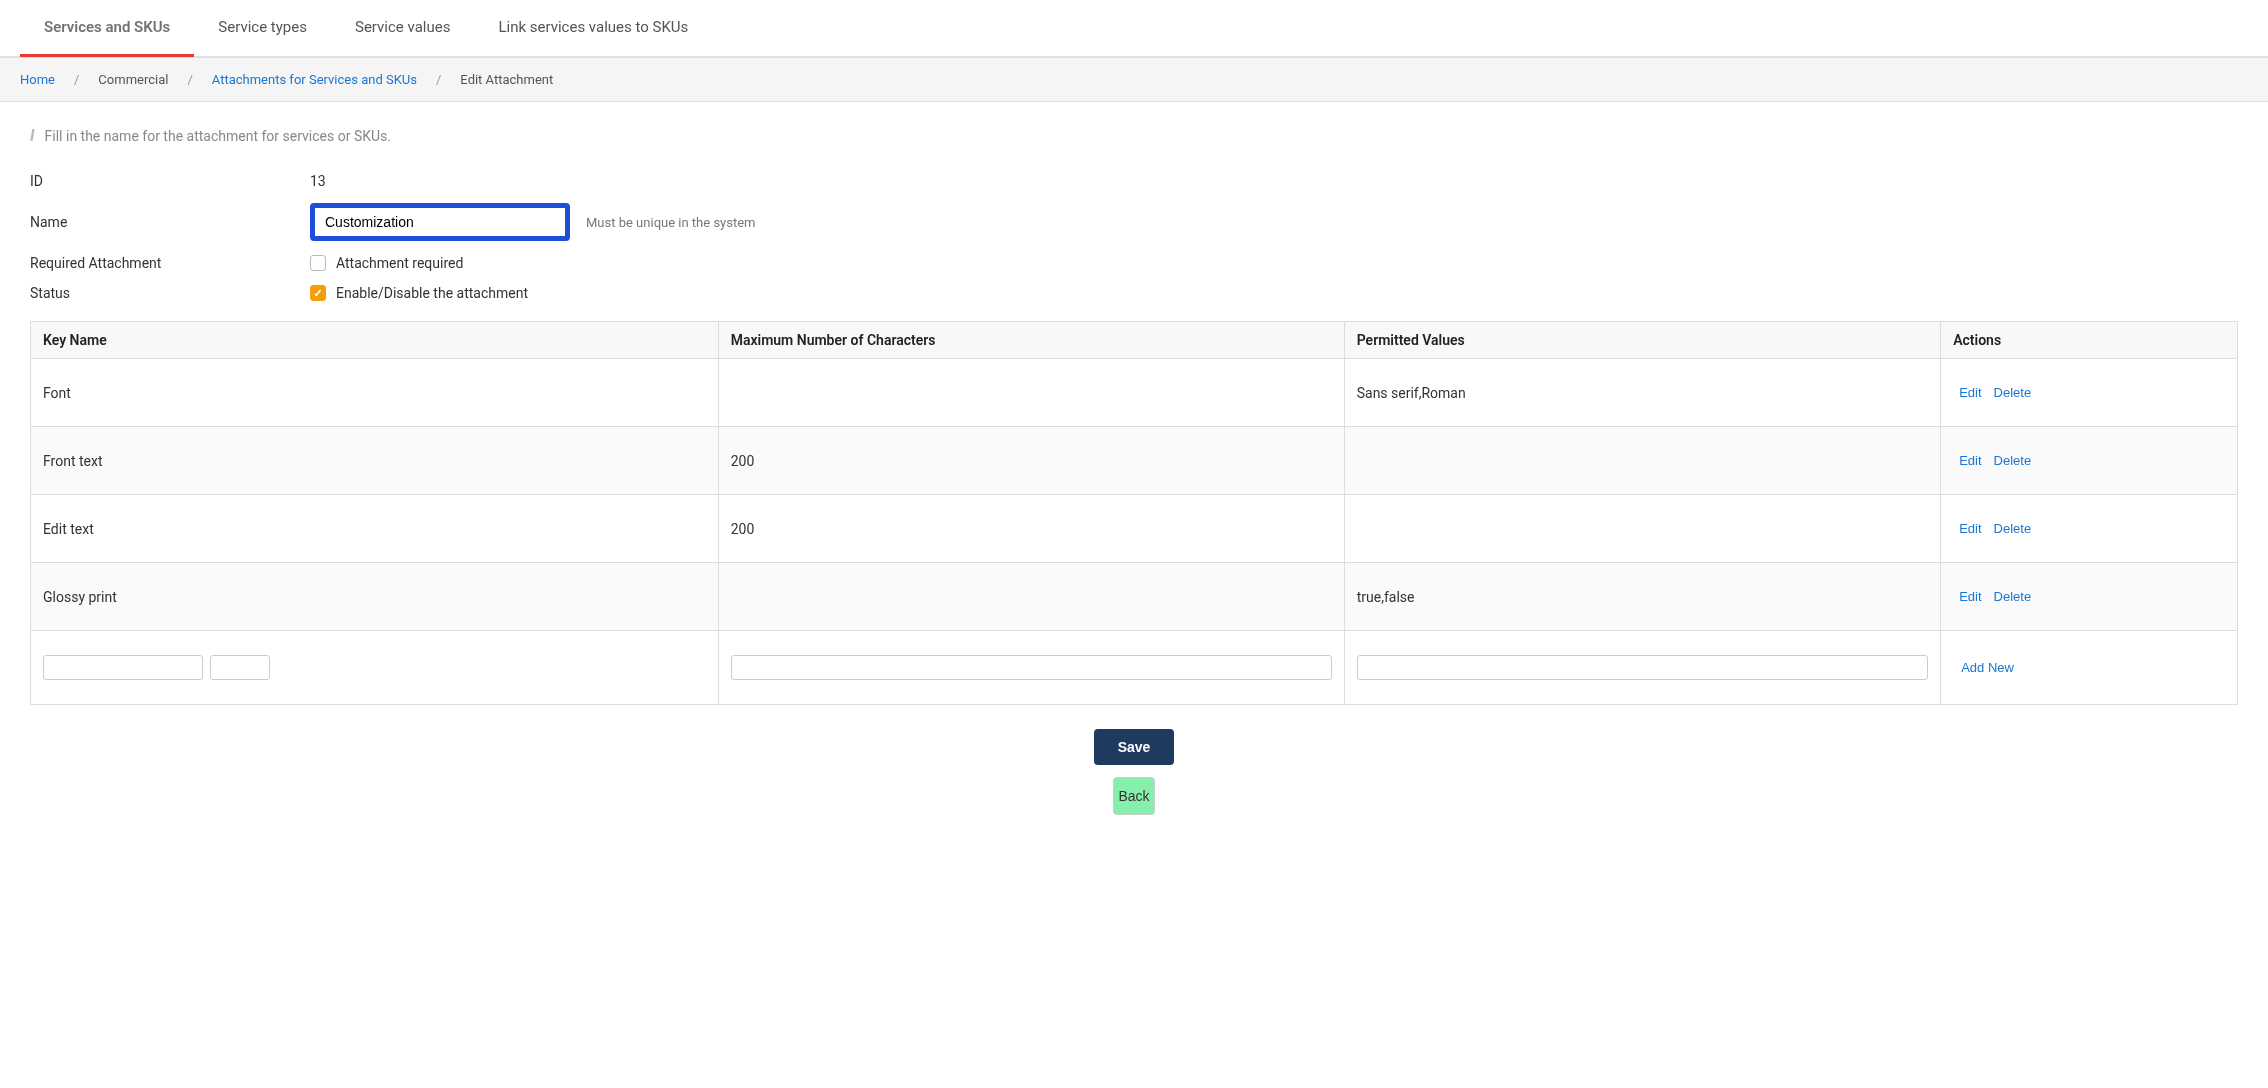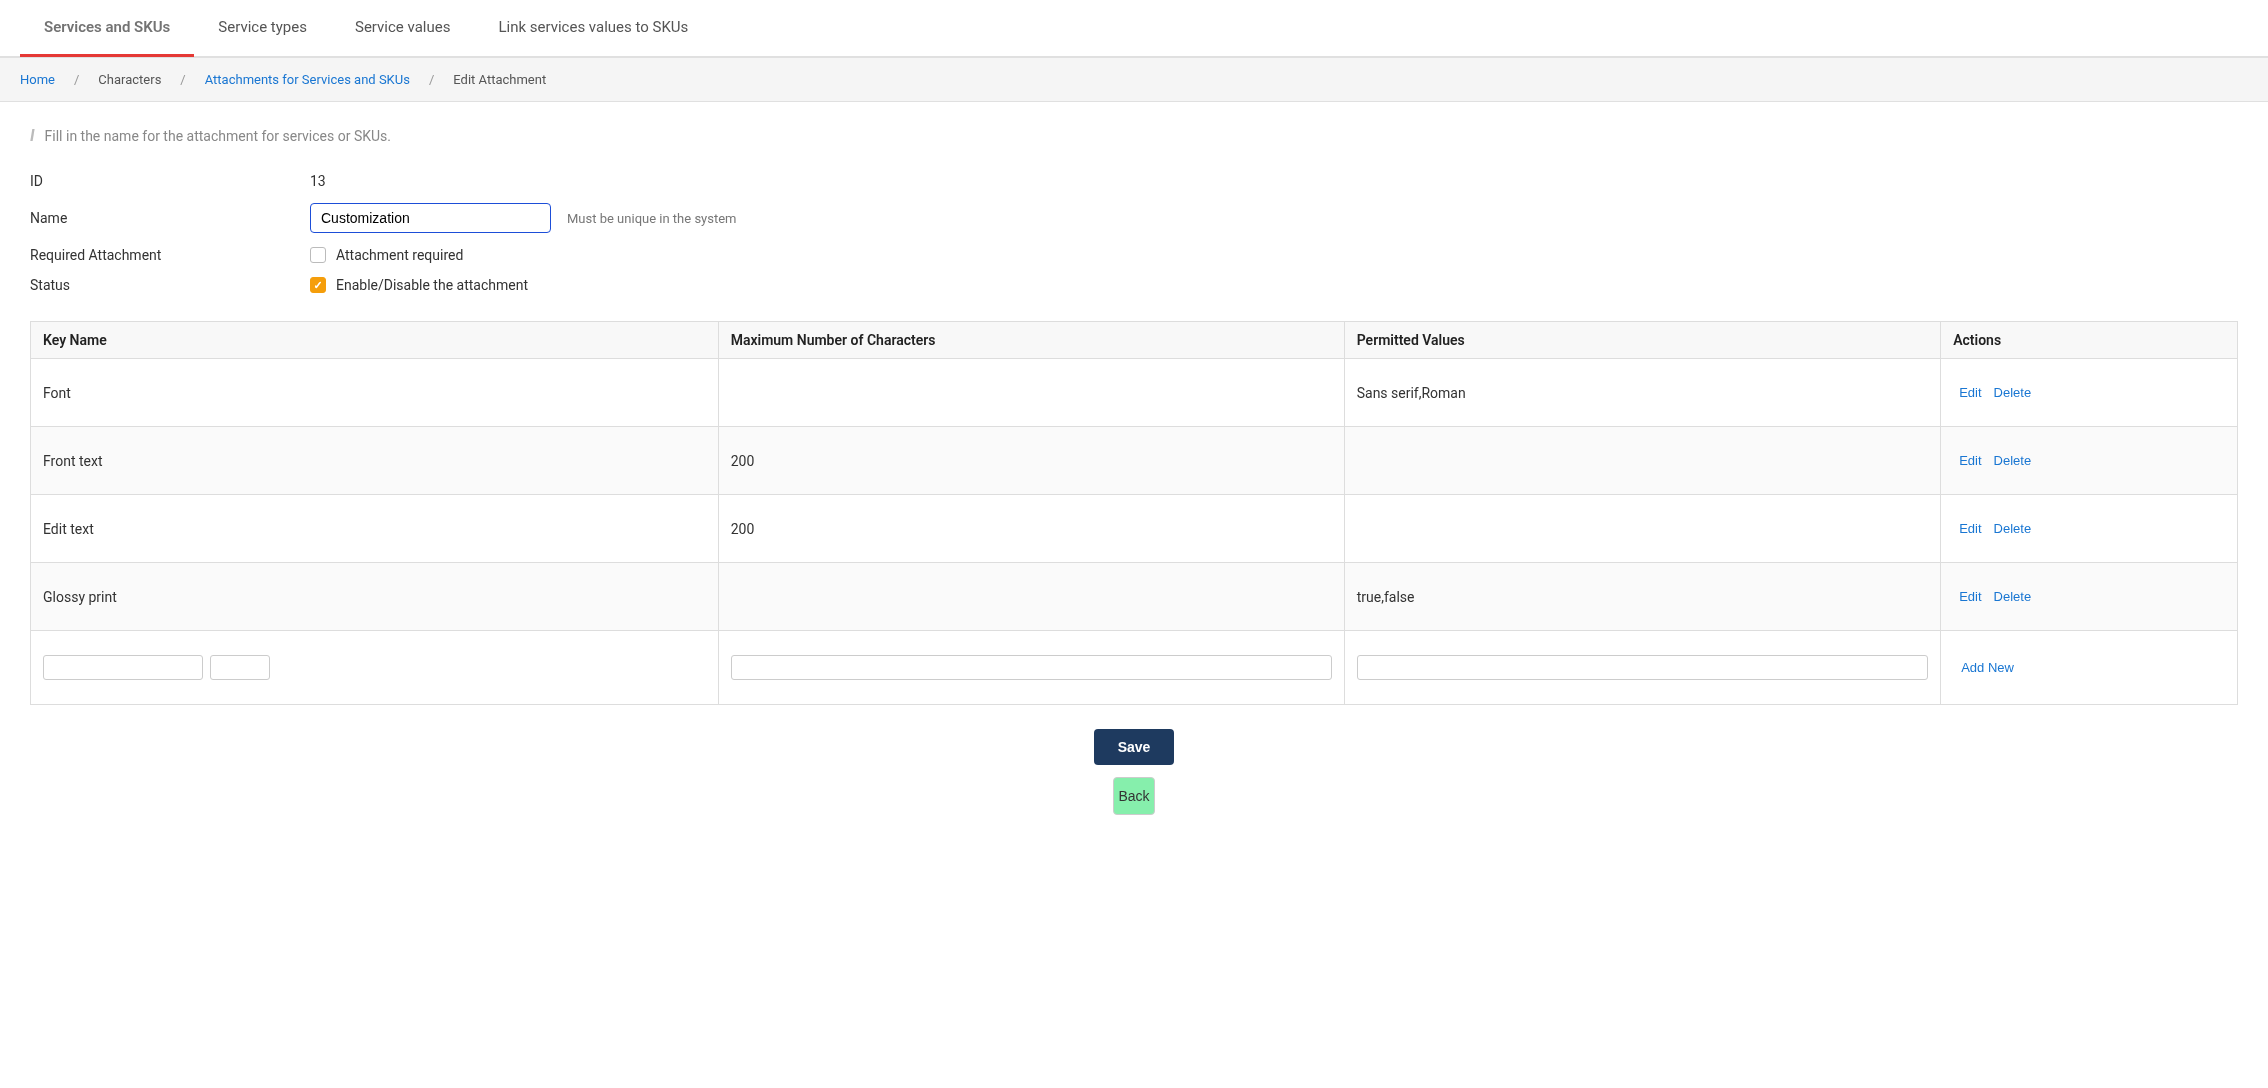--- a/index.html
+++ b/index.html
@@ -13,25 +13,25 @@
     .breadcrumb .sep { color: #999; }
 
     
     .page-content { padding: 24px 30px; }
 
     
     .hint { display: flex; align-items: center; gap: 10px; color: #888; font-size: 14px; margin-bottom: 28px; }
     .hint-icon { color: #bbb; font-style: italic; font-weight: bold; font-size: 16px; }
 
     
-    .form-section { margin-bottom: 28px; }
+    .form-section { margin-bottom: 20px; }
     .form-row { display: flex; align-items: center; margin-bottom: 14px; }
     .form-label { width: 280px; font-size: 14px; color: #333; }
     .form-value { font-size: 14px; color: #333; }
-    .form-input { border: 1px solid #1d4ed8; border-radius: 4px; padding: 6px 10px; font-size: 14px; width: 241px; outline: none; }
+    .form-input { border: 5px solid #1d4ed8; border-radius: 4px; padding: 6px 10px; font-size: 14px; width: 260px; outline: none; }
     .helper-text { margin-left: 16px; color: #777; font-size: 13px; }
     .checkbox-row { display: flex; align-items: center; gap: 10px; }
     .checkbox-label { font-size: 14px; color: #333; }
 
     
     .custom-checkbox { width: 16px; height: 16px; border: 1px solid #bbb; border-radius: 3px; background: #fff; display: inline-block; position: relative; flex-shrink: 0; }
     .custom-checkbox.checked { background: #f59e0b; border-color: #f59e0b; }
     .custom-checkbox.checked::after { content: '✓'; color: #fff; font-size: 11px; position: absolute; top: 50%; left: 50%; transform: translate(-50%, -50%); font-weight: bold; }
 
     
@@ -63,21 +63,21 @@
     <div class="tab active">Services and SKUs</div>
     <div class="tab">Service types</div>
     <div class="tab">Service values</div>
     <div class="tab">Link services values to SKUs</div>
   </div>
 </div>
 
 <div class="breadcrumb">
   <a href="#">Home</a>
   <span class="sep">/</span>
-  <span>Characters</span>
+  <span>Commercial</span>
   <span class="sep">/</span>
   <a href="#">Attachments for Services and SKUs</a>
   <span class="sep">/</span>
   <span>Edit Attachment</span>
 </div>
 
 <div class="page-content">
 
   <div class="hint">
     <span class="hint-icon"><i>I</i></span>

